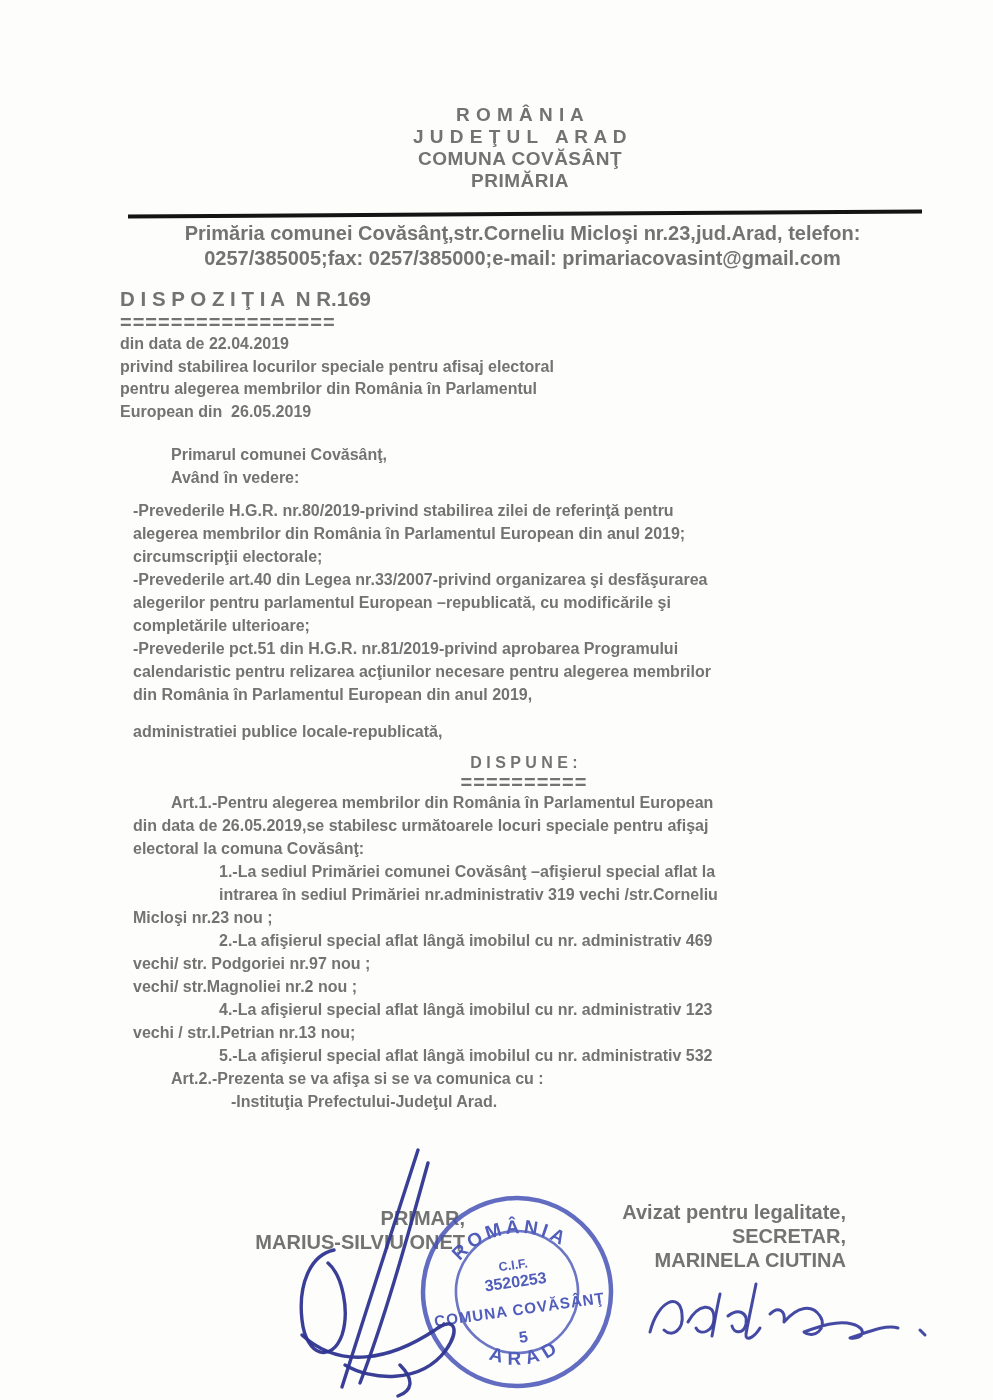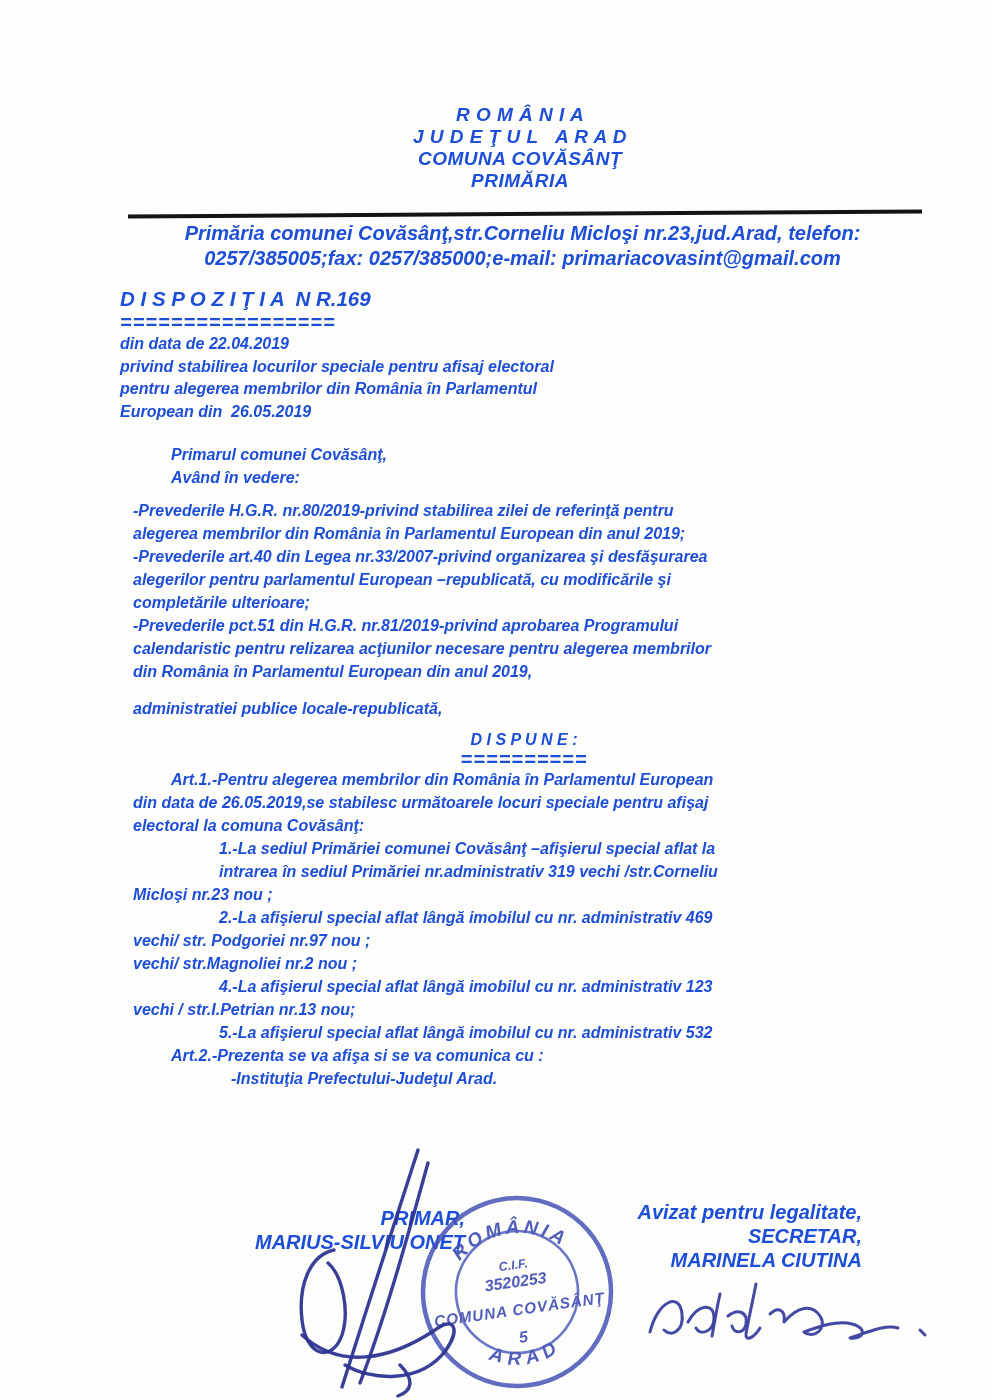--- a/index.html
+++ b/index.html
@@ -2,23 +2,22 @@
 <html><head>
 <meta charset="utf-8">
 <style>
   html,body{margin:0;padding:0;background:#ffffff;}
   .page{
     position:relative;
     width:993px;height:1400px;
     background:#fdfdfb;
     font-family:"Liberation Sans",sans-serif;
     font-weight:bold;
-    color:#1d4ed8;
+    color:#737373;
     overflow:hidden;
-    font-style:italic;
     -webkit-font-smoothing:antialiased;
   }
   .ln{white-space:pre;line-height:23px;font-size:16px;}
   
   .head{margin:104px 0 0 120px;width:800px;text-align:center;}
   .head .ln{font-size:19px;line-height:22px;letter-spacing:.5px;}
   .rule{margin:20px 0 0 128px;width:794px;height:4px;background:#141414;transform:rotate(-.35deg);}
   .contact{margin:5px 0 0 120px;width:805px;text-align:center;}
   .contact .ln{font-size:20px;line-height:25px;}
   
@@ -29,21 +28,21 @@
   
   .body{margin:20px 68px 0 133px;}
   .i1{padding-left:38px;}
   .i2{padding-left:86px;}
   .i3{padding-left:98px;}
   .sp10{height:10px;} .sp14{height:14px;} .sp8{height:8px;}
   .center{text-align:center;padding-right:10px;}
   
   .sigblock{position:absolute;text-align:right;}
   .sig-primar{left:183px;top:1206px;width:282px;}
-  .sig-avizat{left:572px;top:1200px;width:290px;}
+  .sig-avizat{left:556px;top:1200px;width:290px;}
   .sigblock .ln{line-height:24px;font-size:20px;}
   .stamp{position:absolute;left:417px;top:1192px;width:200px;height:200px;transform:rotate(-8deg);opacity:.92;}
   .stamp text{fill:#4350b5;font-family:"Liberation Sans",sans-serif;font-weight:bold;}
   .st-arc{font-size:19px;letter-spacing:3.5px;}
   .st-arc2{font-size:19px;letter-spacing:6px;}
   .st-small{font-size:12.5px;}
   .st-num{font-size:16px;}
   .st-banner{font-size:15.5px;letter-spacing:1px;}
   .inkpath{fill:none;stroke:#2e3590;stroke-width:3.4;stroke-linecap:round;stroke-linejoin:round;opacity:.95;}
   .inkpath2{fill:none;stroke:#3a3f9e;stroke-width:3;stroke-linecap:round;stroke-linejoin:round;opacity:.95;}
@@ -79,20 +78,21 @@
     <div class="ln">European din  26.05.2019</div>
   </div>
 
   <main class="body">
     <div class="ln i1">Primarul comunei Covăsânţ,</div>
     <div class="ln i1">Având în vedere:</div>
     <div class="sp10"></div>
 
     <div class="ln">-Prevederile H.G.R. nr.80/2019-privind stabilirea zilei de referinţă pentru</div>
     <div class="ln">alegerea membrilor din România în Parlamentul European din anul 2019;</div>
+    <div class="ln">circumscripţii electorale;</div>
     <div class="ln">-Prevederile art.40 din Legea nr.33/2007-privind organizarea şi desfăşurarea</div>
     <div class="ln">alegerilor pentru parlamentul European –republicată, cu modificările şi</div>
     <div class="ln">completările ulterioare;</div>
     <div class="ln">-Prevederile pct.51 din H.G.R. nr.81/2019-privind aprobarea Programului</div>
     <div class="ln">calendaristic pentru relizarea acţiunilor necesare pentru alegerea membrilor</div>
     <div class="ln">din România în Parlamentul European din anul 2019,</div>
     <div class="sp14"></div>
 
     <div class="ln">administratiei publice locale-republicată,</div>
     <div class="sp8"></div>

